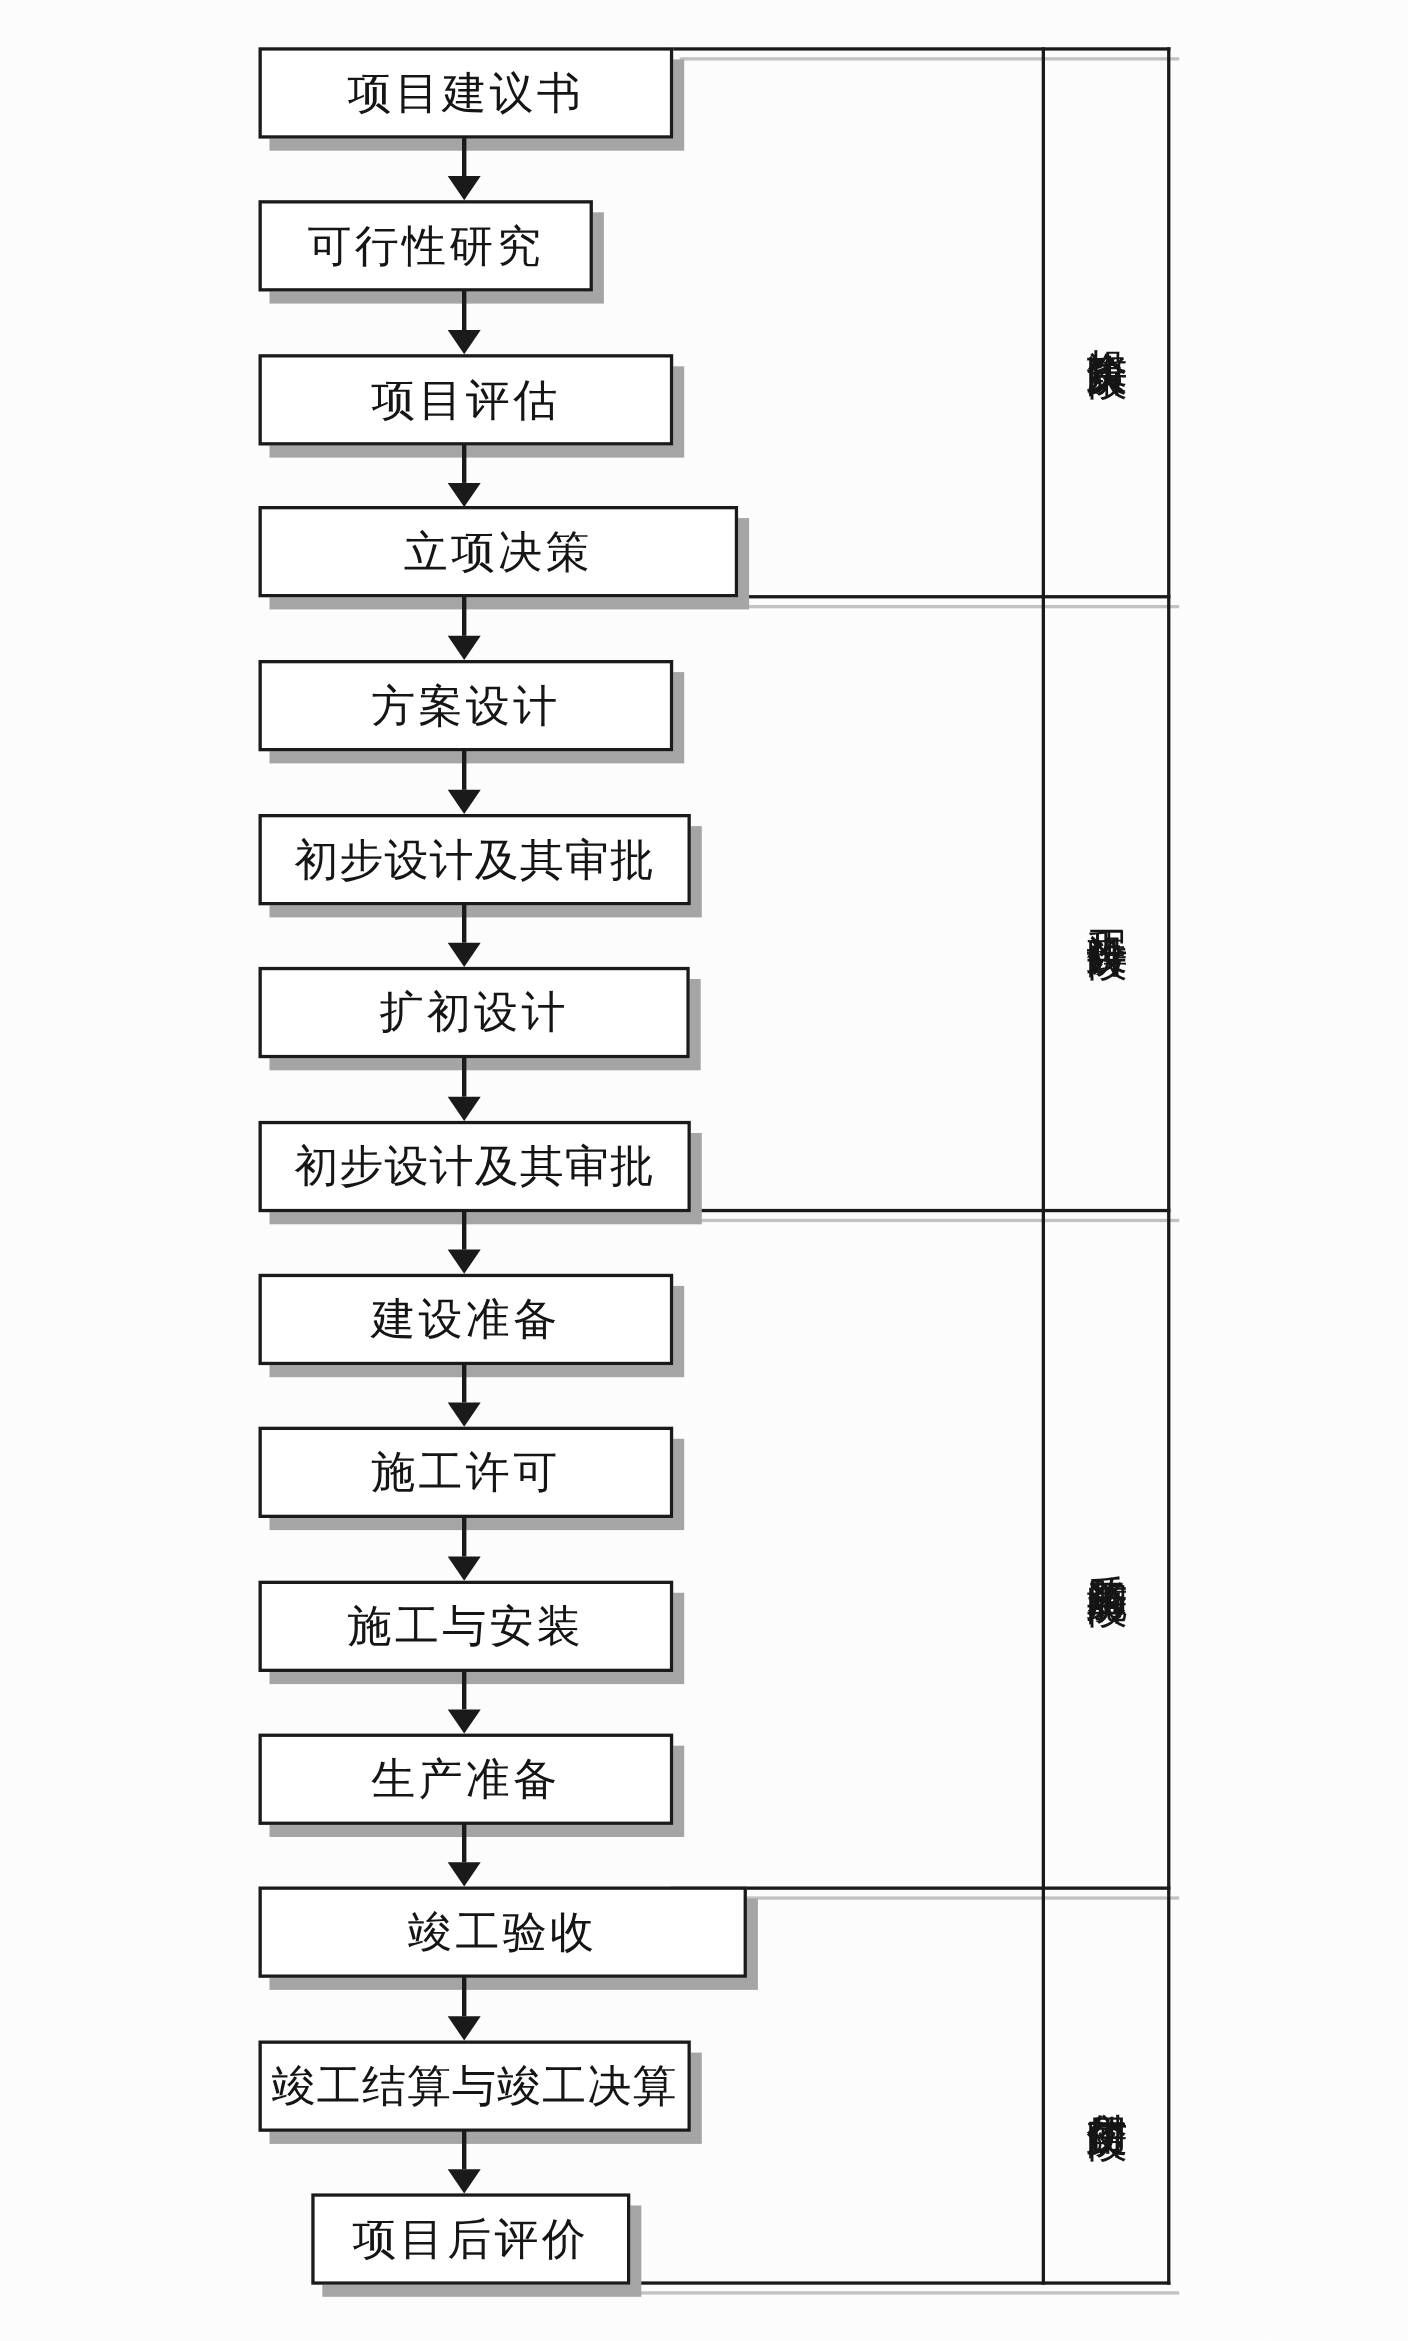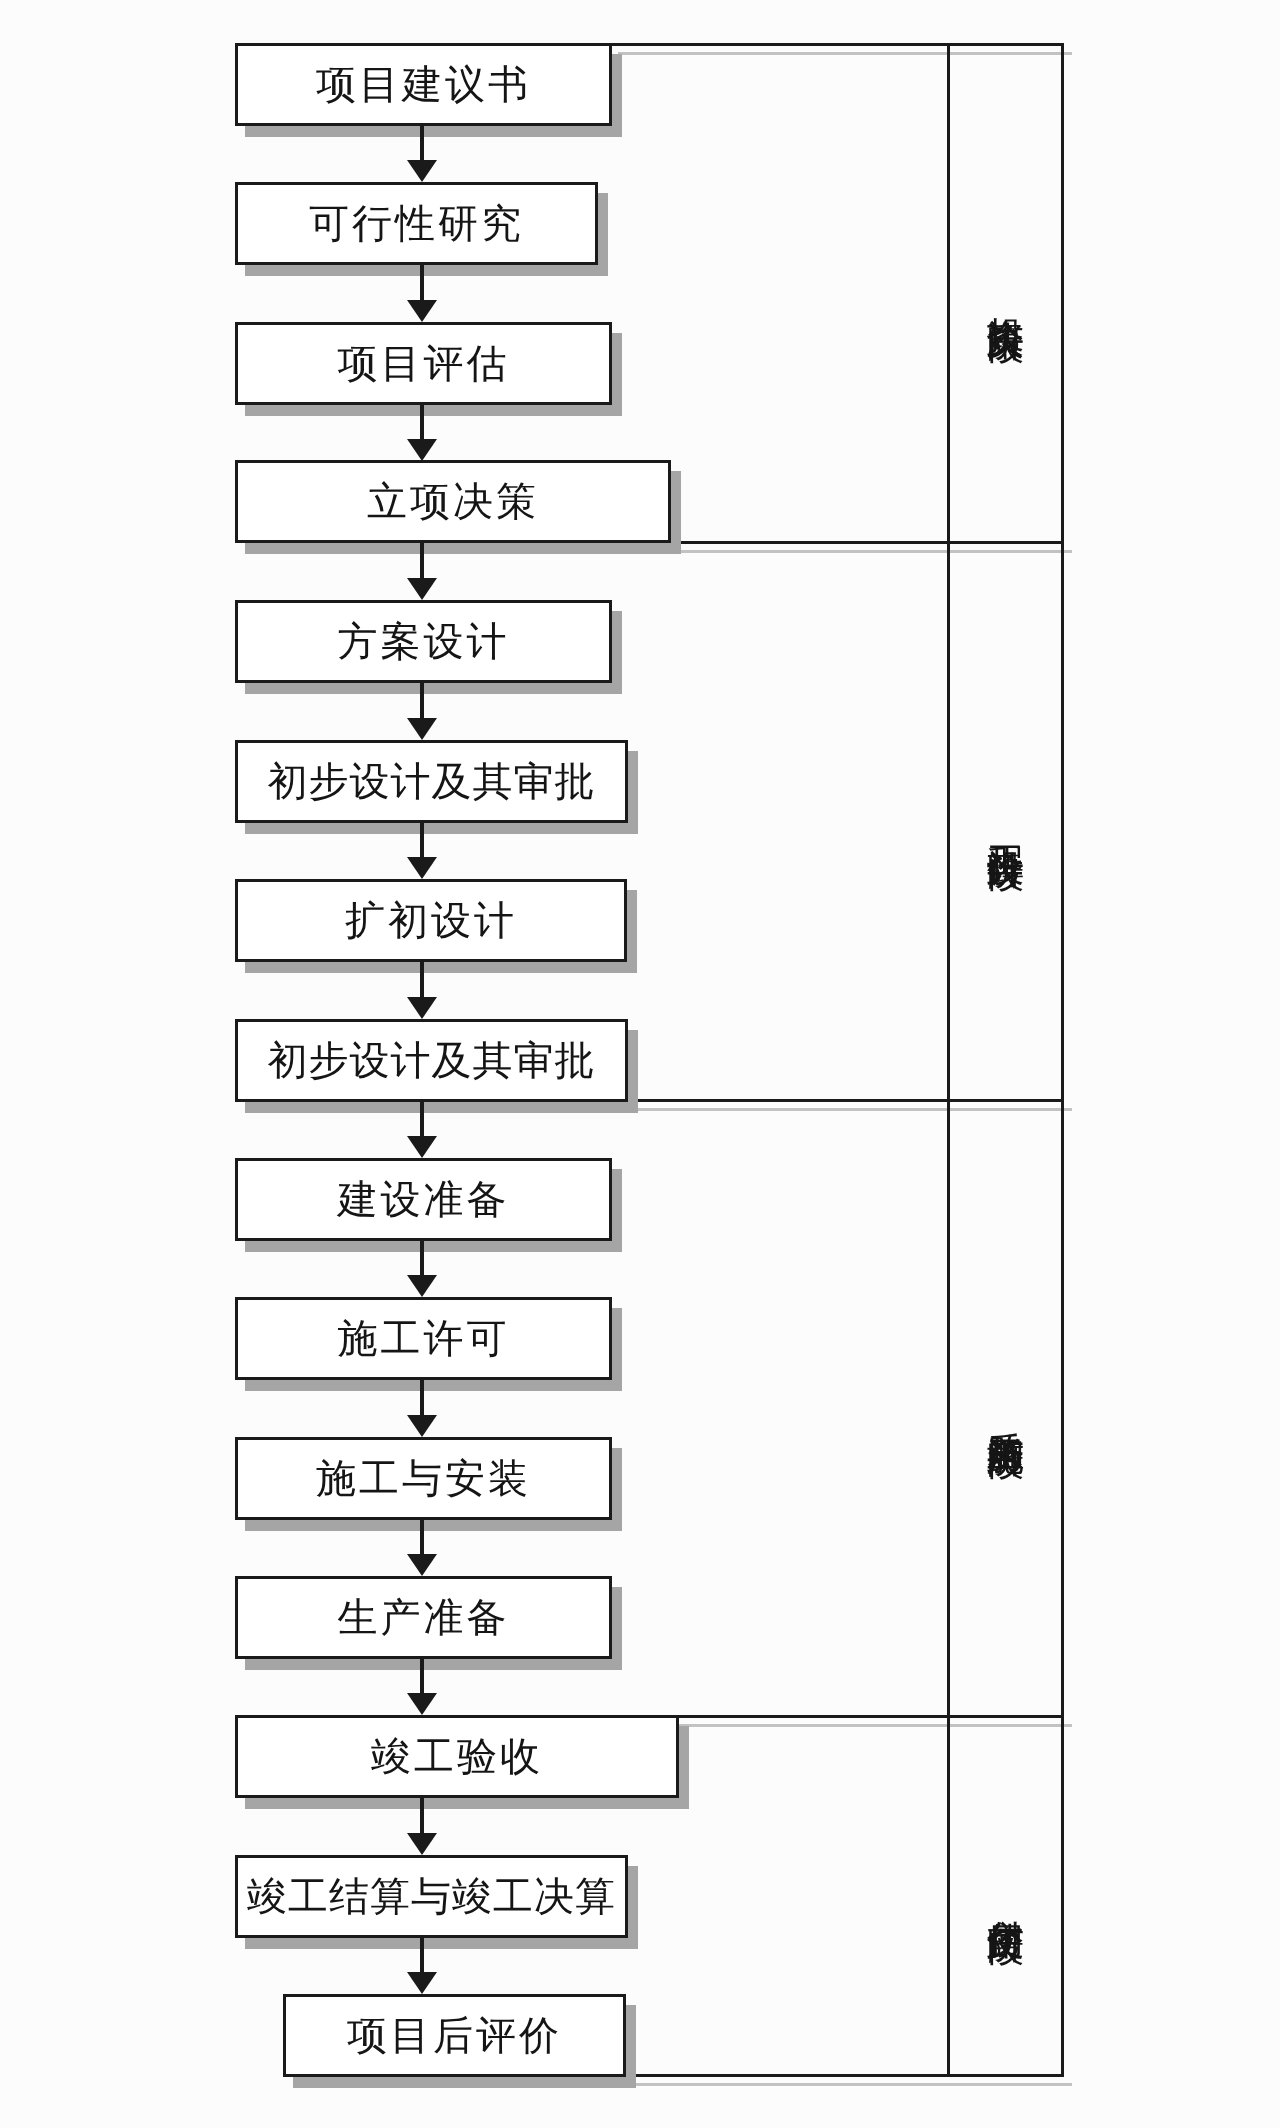--- a/index.html
+++ b/index.html
@@ -72,21 +72,21 @@
   <div class="stage-cell" style="top:1102px;height:613px;">
       <span>采购与施工阶段</span>
     </div>
   <div class="stage-cell" style="top:1718px;height:356px;">
       <span>交付使用阶段</span>
     </div>
 
   <div class="box" style="left:235px;top:43px;width:377px;">
       <span>项目建议书</span>
     </div>
-  <div class="box" style="left:235px;top:182px;width:363px;">
+  <div class="box" style="left:235px;top:182px;width:304px;">
       <span>可行性研究</span>
     </div>
   <div class="box" style="left:235px;top:322px;width:377px;">
       <span>项目评估</span>
     </div>
   <div class="box" style="left:235px;top:460px;width:436px;">
       <span>立项决策</span>
     </div>
   <div class="box wide" style="left:235px;top:740px;width:393px;">
       <span>初步设计及其审批</span>
@@ -111,21 +111,21 @@
     </div>
   <div class="box" style="left:235px;top:1576px;width:377px;">
       <span>生产准备</span>
     </div>
   <div class="box" style="left:235px;top:1715px;width:444px;">
       <span>竣工验收</span>
     </div>
   <div class="box wide" style="left:235px;top:1855px;width:393px;">
       <span>竣工结算与竣工决算</span>
     </div>
-  <div class="box" style="left:283px;top:1994px;width:343px;">
+  <div class="box" style="left:283px;top:1994px;width:290px;">
       <span>项目后评价</span>
     </div>
 
   <div class="arrow" style="left:407px;top:124px;height:58px;">
       <div class="shaft"></div>
       <div class="head"></div>
     </div>
   <div class="arrow" style="left:407px;top:263px;height:59px;">
       <div class="shaft"></div>
       <div class="head"></div>

